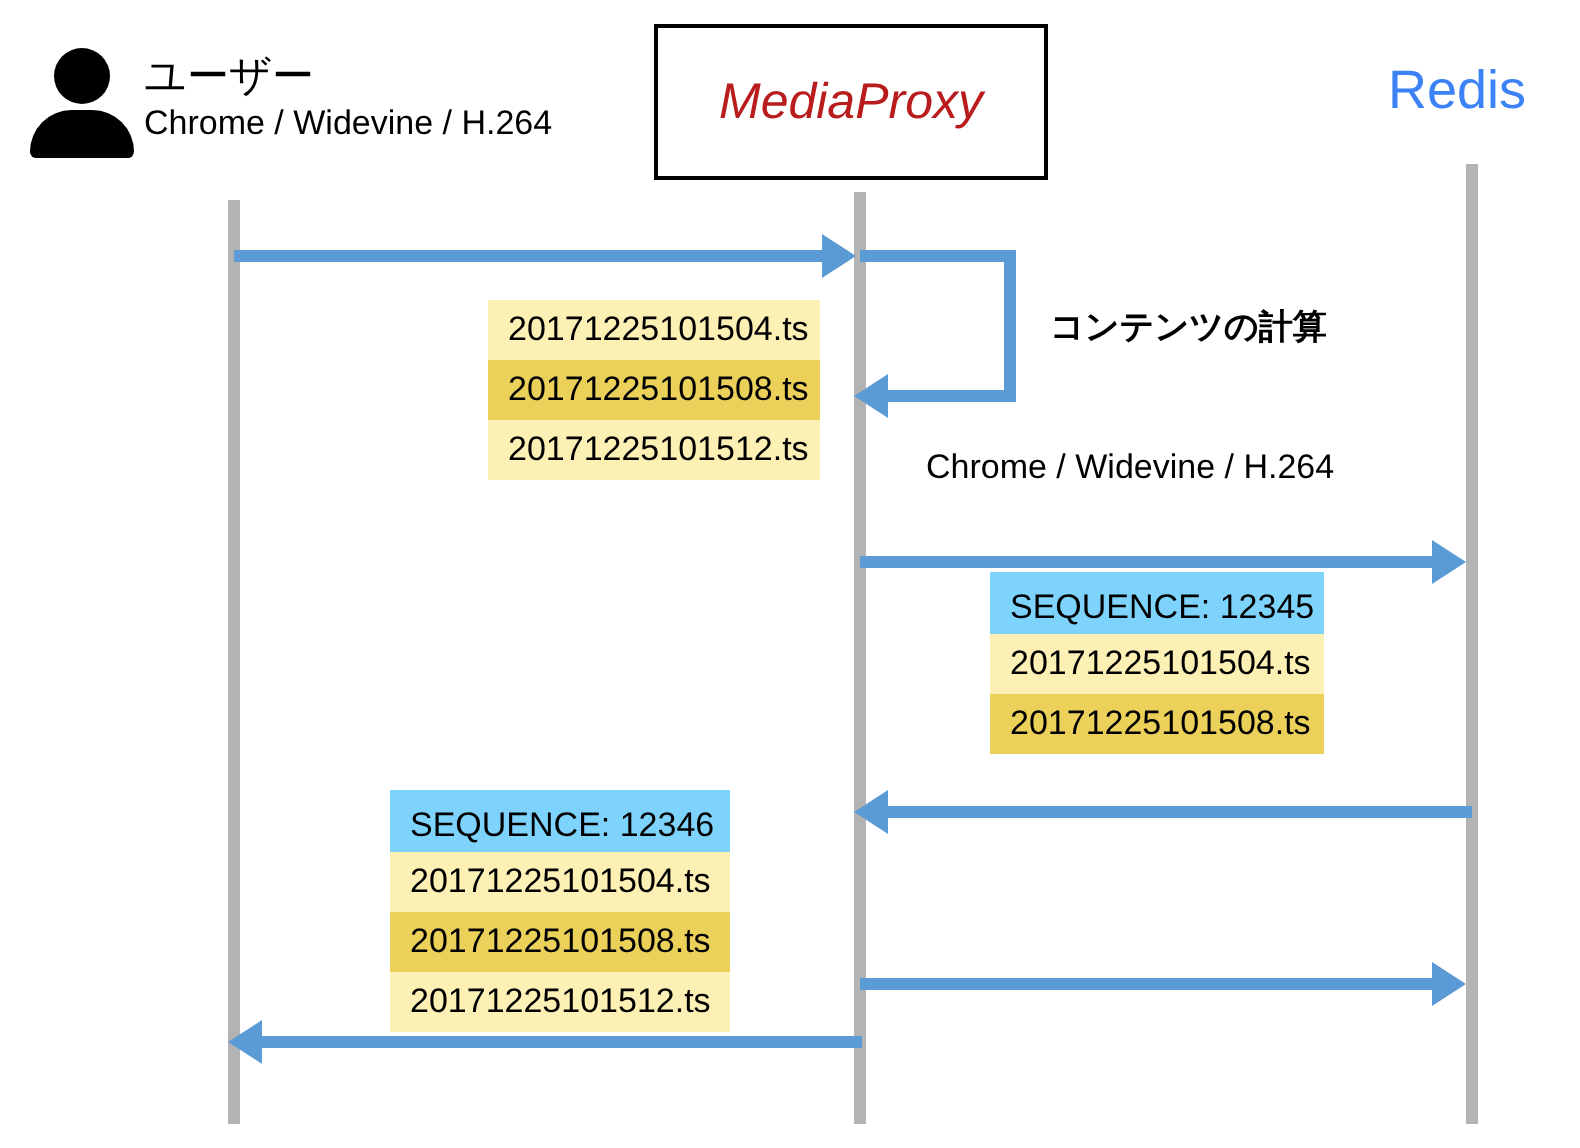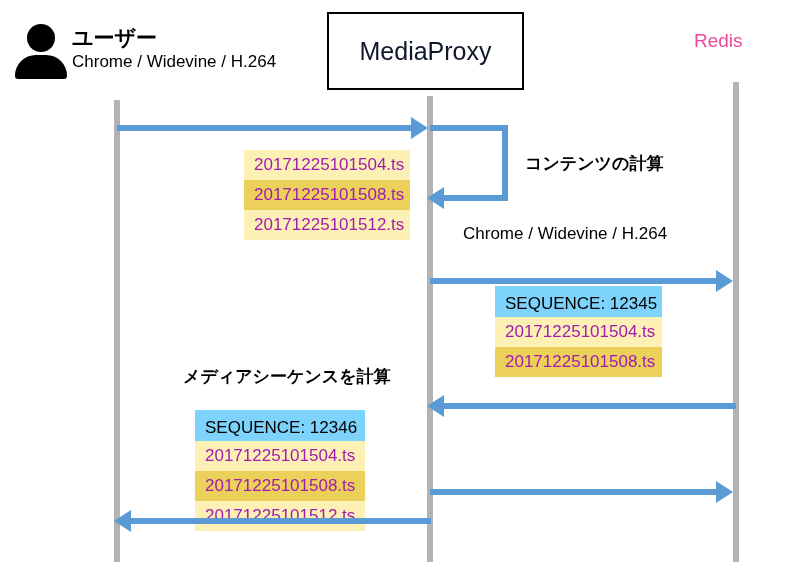--- a/index.html
+++ b/index.html
@@ -45,21 +45,21 @@
     width: 52px;
     height: 24px;
     background: #000000;
     border-radius: 26px 26px 4px 4px;
   }
   .actor-name {
     position: absolute;
     left: 72px;
     top: 24px;
     font-size: 21px;
-    font-weight: bold;
+    font-weight: normal;
     color: #000000;
     letter-spacing: 0px;
     white-space: nowrap;
   }
   .actor-sub {
     position: absolute;
     left: 72px;
     top: 52px;
     font-size: 17px;
     color: #000000;
@@ -73,28 +73,29 @@
     height: 78px;
     border: 2px solid #000000;
     background: #ffffff;
     box-sizing: border-box;
     display: flex;
     align-items: center;
     justify-content: center;
   }
   .proxy-box span {
     font-size: 25px;
-    color: #0f172a;
+    color: #b91c1c;
+    font-style: italic;
   }
   .redis-label {
     position: absolute;
     left: 694px;
     top: 30px;
-    font-size: 19px;
-    color: #ec4899;
+    font-size: 27px;
+    color: #3b82f6;
     white-space: nowrap;
   }
   
   .arrow-line {
     position: absolute;
     height: 6px;
     background: #5b9bd5;
   }
   .arrow-vline {
     position: absolute;
@@ -121,21 +122,21 @@
   .seg-header {
     font-size: 17px;
     color: #000000;
     background: #7dd3fc;
     text-align: center;
     padding: 8px 10px 3px 10px;
     white-space: nowrap;
   }
   .seg-item {
     font-size: 17px;
-    color: #a21caf;
+    color: #000000;
     padding: 5px 10px 5px 10px;
     white-space: nowrap;
     text-align: left;
   }
   .seg-item.light { background: #fdf0b5; }
   .seg-item.dark  { background: #ebd05a; }
   .msg-label {
     position: absolute;
     font-size: 17px;
     color: #000000;
@@ -189,23 +190,22 @@
 
   <div class="seglist" style="left:495px; top:286px; width:167px;">
     <div class="seg-header">SEQUENCE: 12345</div>
     <div class="seg-item light">20171225101504.ts</div>
     <div class="seg-item dark">20171225101508.ts</div>
   </div>
 
   <div class="arrow-line" style="left:444px; top:403px; width:292px;"></div>
   <div class="arrow-head left" style="left:427px; top:395px;"></div>
 
-  <div class="msg-label bold" style="left:183px; top:365px;">メディアシーケンスを計算</div>
-
-  <div class="seglist" style="left:195px; top:395px; width:170px;margin-top:15px;">
+
+  <div class="seglist" style="left:195px; top:395px; width:170px;">
     <div class="seg-header">SEQUENCE: 12346</div>
     <div class="seg-item light">20171225101504.ts</div>
     <div class="seg-item dark">20171225101508.ts</div>
     <div class="seg-item light">20171225101512.ts</div>
   </div>
 
   <div class="arrow-line" style="left:430px; top:489px; width:288px;"></div>
   <div class="arrow-head right" style="left:716px; top:481px;"></div>
 
   <div class="arrow-line" style="left:131px; top:518px; width:300px;"></div>

